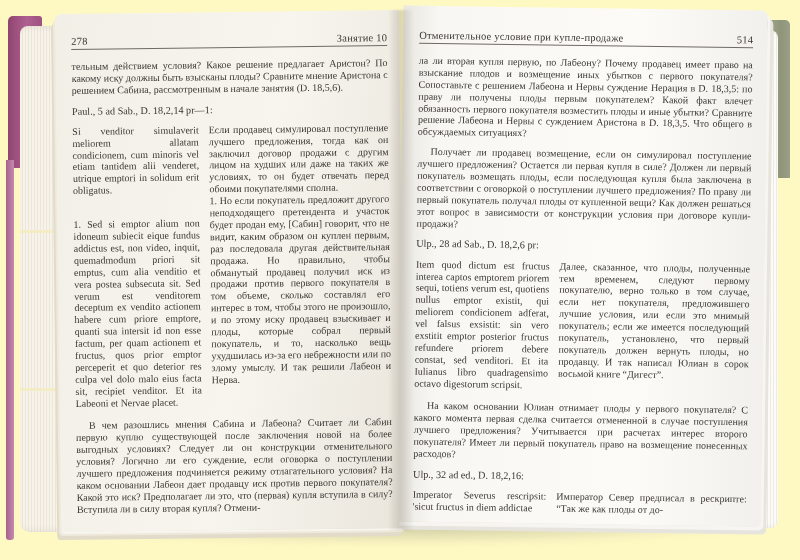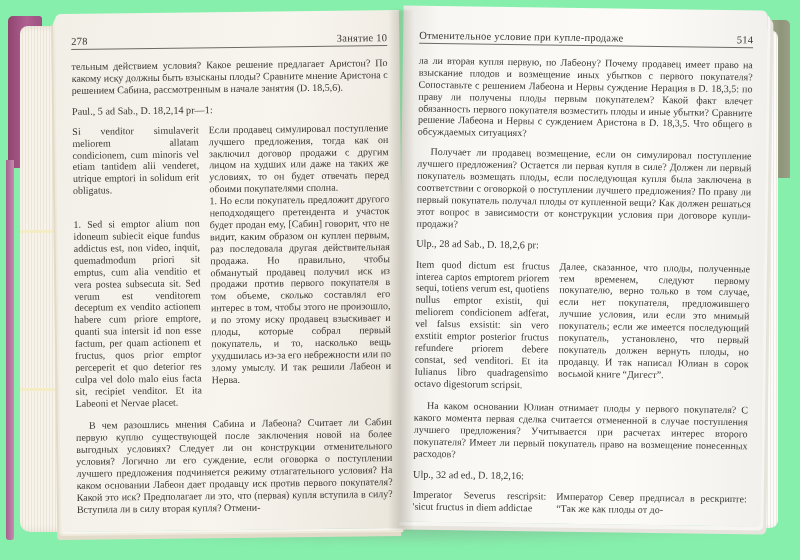--- a/index.html
+++ b/index.html
@@ -1,19 +1,19 @@
 <!DOCTYPE html>
 <html><head>
 <meta charset="utf-8">
 <style>
   html,body{margin:0;padding:0;}
   .photo{
     position:relative; width:800px; height:560px; overflow:hidden;
     background:linear-gradient(180deg,#eceditor 0%,#e9eae6 100%);
-    background-color:#86efac;
+    background-color:#fef9c3;
     font-family:"Liberation Serif", serif;
   }
   
   .book-shadow{
     position:absolute; left:30px; right:18px; top:520px; height:26px;
     background:radial-gradient(ellipse at 50% 0%, rgba(120,120,115,.45), rgba(120,120,115,0) 70%);
     filter:blur(3px);
   }
   .cover-left{
     position:absolute; left:8px; top:16px; width:34px; height:152px;

